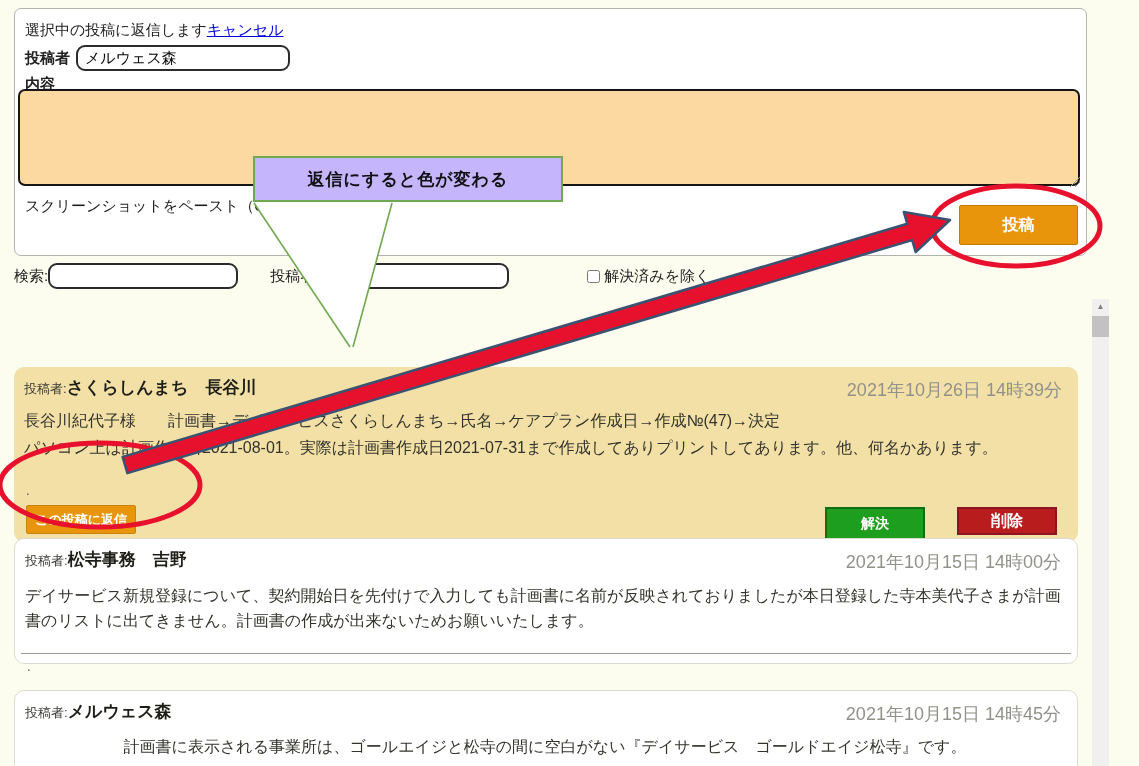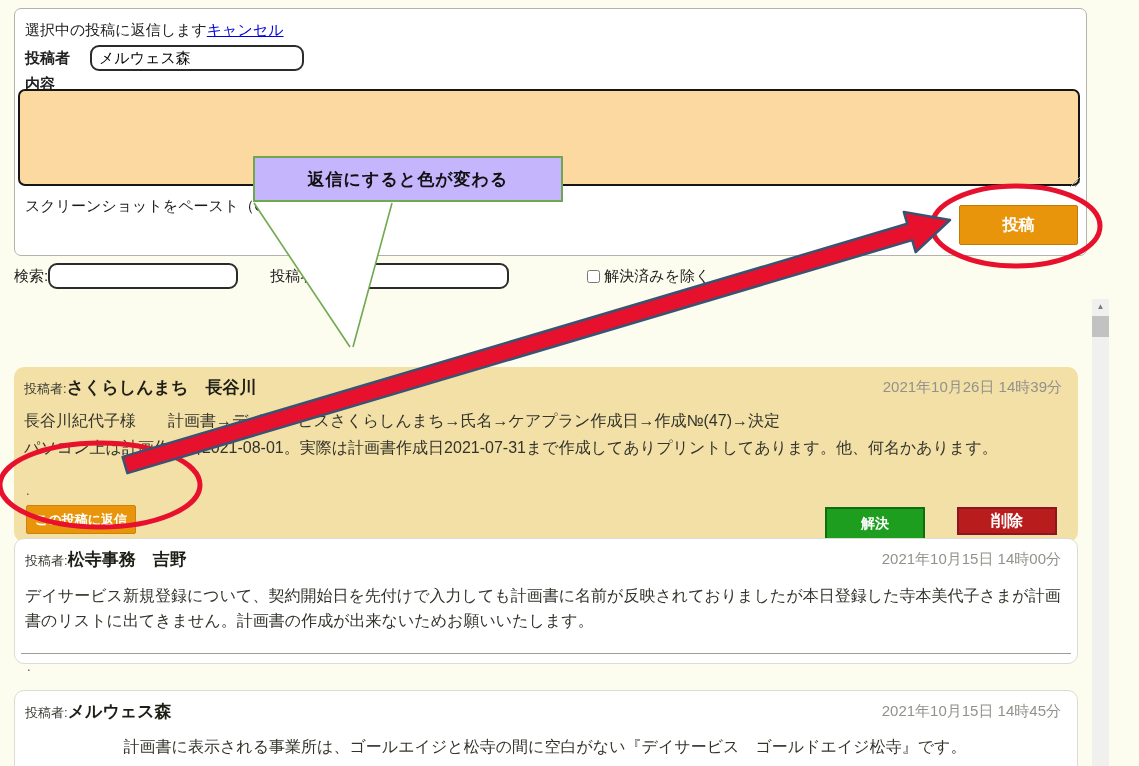--- a/index.html
+++ b/index.html
@@ -10,21 +10,21 @@
     color:#222;
   }
   
   .compose-panel{
     position:absolute;left:14px;top:8px;width:1073px;height:248px;
     background:#fff;border:1px solid #b3b3ab;border-radius:7px;box-sizing:border-box;
   }
   .banner{position:absolute;left:10px;top:12px;font-size:15px;}
   .cancel-link{color:#0000dd;text-decoration:underline;cursor:pointer;}
   .poster-row{position:absolute;left:10px;top:36px;display:flex;align-items:center;}
-  .field-label{font-weight:bold;font-size:15px;margin-right:20px;}
+  .field-label{font-weight:bold;font-size:15px;margin-right:6px;}
   .poster-input{
     width:196px;height:22px;border:2px solid #2b2b2b;border-radius:9px;
     font-size:15px;padding:0 7px;font-family:inherit;background:#fff;
   }
   .content-label{position:absolute;left:10px;top:66px;font-weight:bold;font-size:15px;}
   .compose-textarea{
     position:absolute;left:3px;top:80px;width:1042px;height:85px;
     background:#FBD9A1;border:2px solid #161616;border-radius:7px;
     resize:none;font-family:inherit;font-size:15px;padding:4px 8px;
   }
@@ -52,21 +52,21 @@
   .chk-wrap input{width:13px;height:13px;margin:0 4px 0 0;}
   
   .post{position:absolute;left:14px;width:1064px;box-sizing:border-box;border-radius:10px;}
   .post-highlight{top:330px;height:175px;background:#F2E0A7;margin-top:37px;}
   .post-plain{background:#fff;border:1px solid #DCDCD2;}
   .post2{top:538px;height:126px;}
   .post3{top:690px;height:110px;}
   .post-header{position:absolute;left:10px;top:9px;white-space:nowrap;}
   .poster-prefix{font-size:13px;color:#3c3c34;}
   .poster-name{font-size:17px;font-weight:bold;color:#1e1e16;}
-  .post-date{position:absolute;right:16px;top:11px;font-size:15px;color:#92918A;}
+  .post-date{position:absolute;right:16px;top:11px;font-size:18px;color:#92918A;}
   .post-body{position:absolute;left:10px;right:12px;font-size:16px;color:#33332b;line-height:27px;}
   .post1-body{top:40px;}
   .post2-body{top:44px;line-height:25px;}
   .post3-body{top:42px;text-align:center;}
   .footnote{position:absolute;left:12px;font-size:13px;color:#55554d;}
   .fn1{top:116px;}
   .fn2{top:120px;}
   .post-hr{position:absolute;left:6px;right:6px;top:114px;border-top:1px solid #9d9d94;}
   .reply-btn{
     position:absolute;left:12px;top:138px;width:110px;height:29px;

